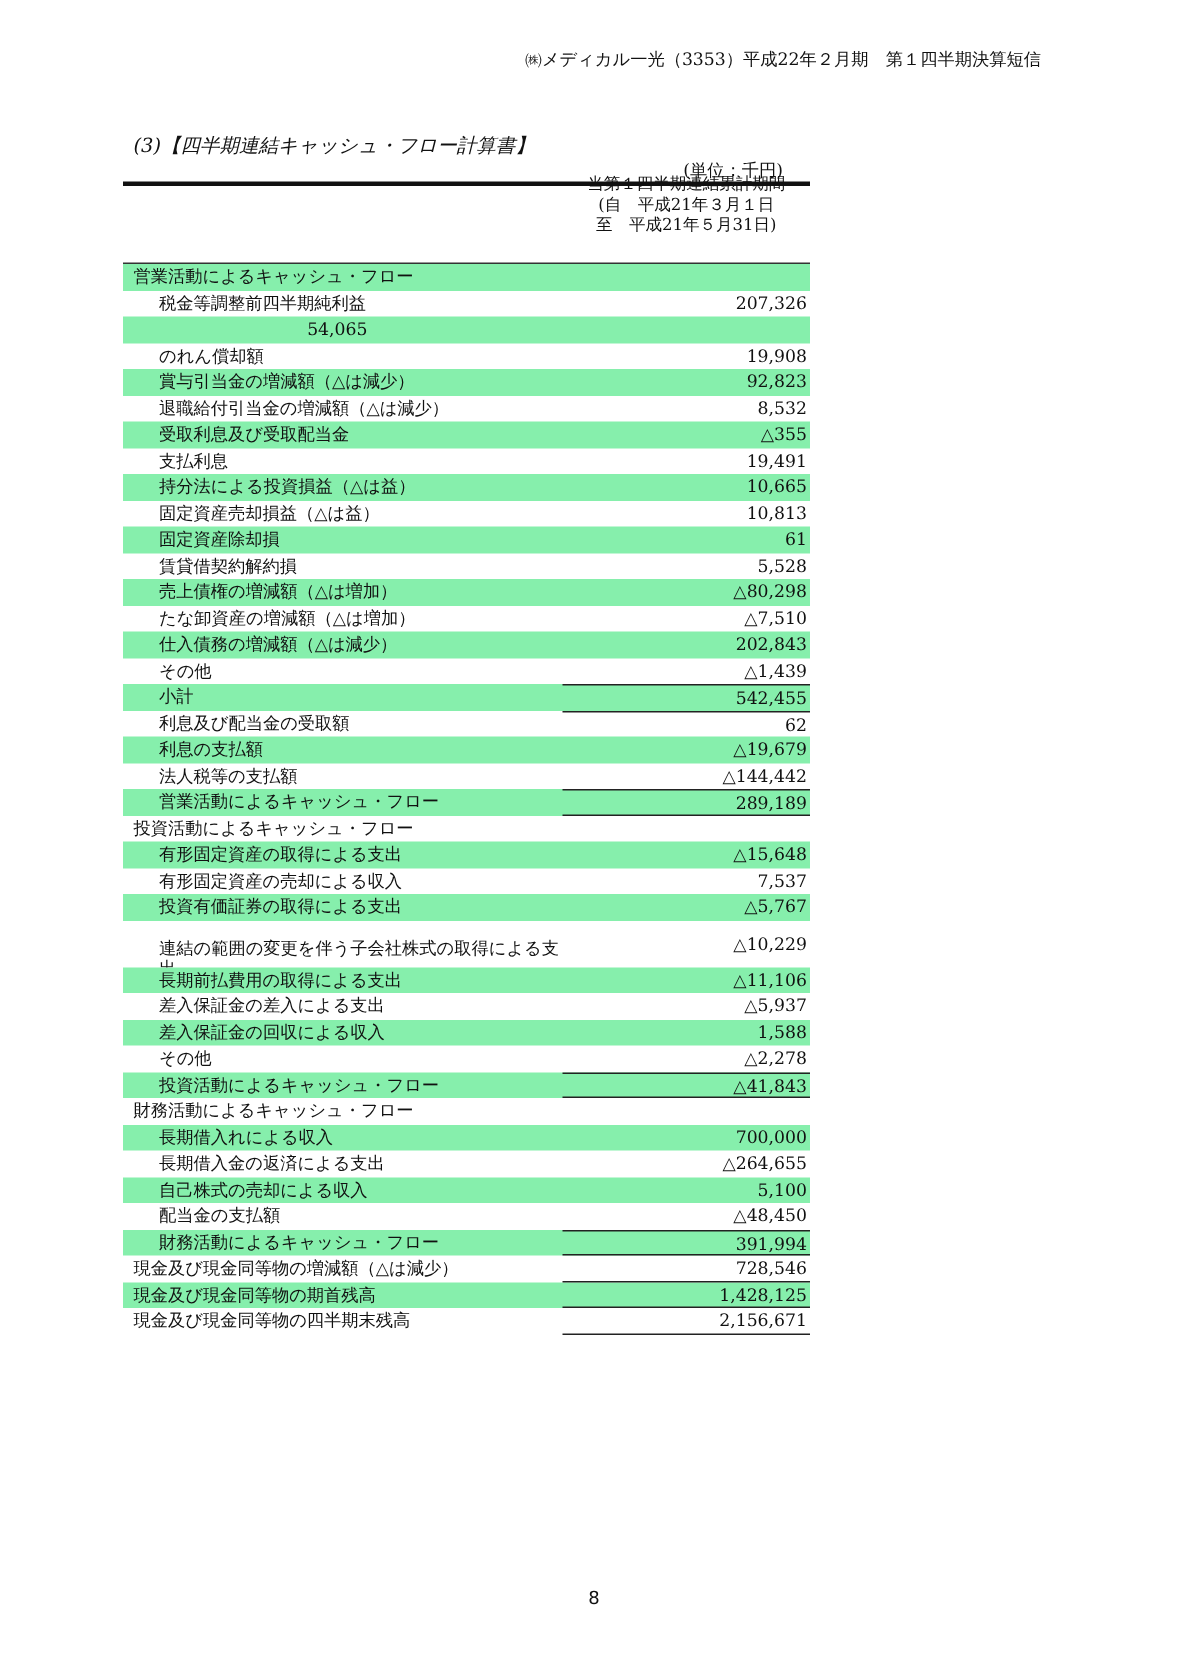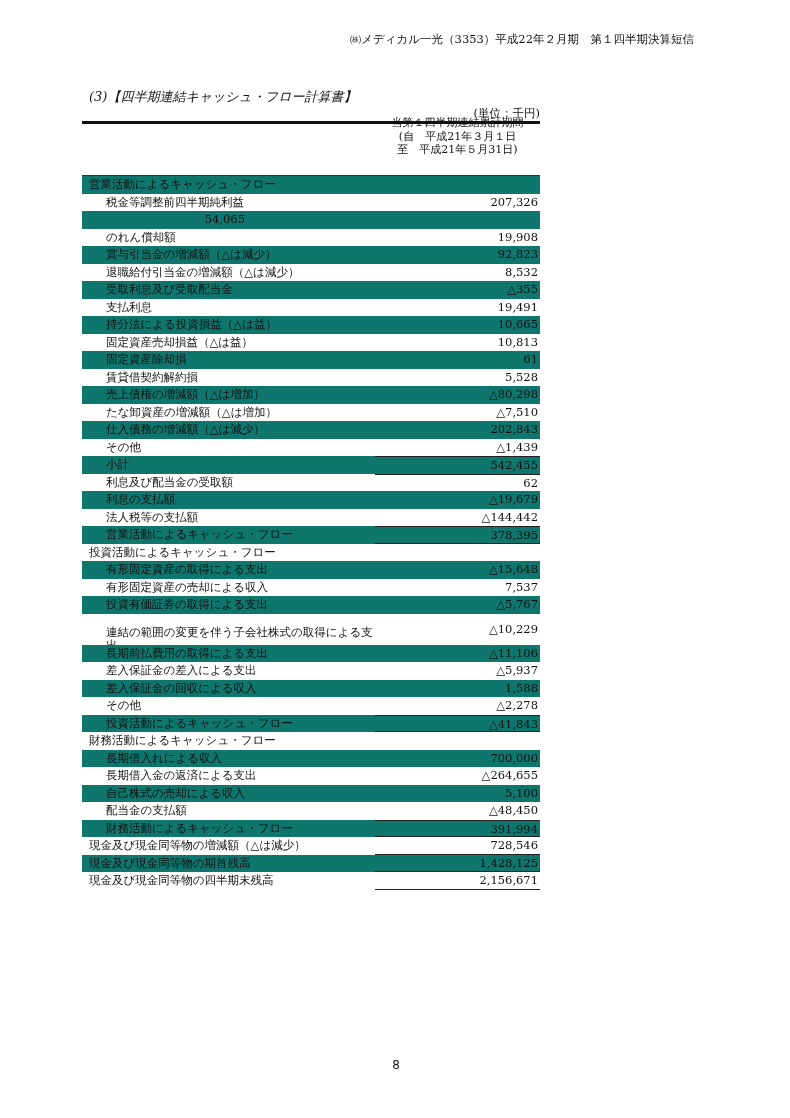--- a/index.html
+++ b/index.html
@@ -1,26 +1,26 @@
 <!DOCTYPE html>
 <html><head>
 <meta charset="utf-8">
 <style>
   html, body { margin: 0; padding: 0; background: #ffffff; }
   body { width: 790px; height: 1118px; position: relative; font-family: "DejaVu Serif", "Liberation Serif", serif; color: #111; font-size: 11.5px; }
   .page-header { position: absolute; top: 32px; right: 96px; font-size: 11.5px; white-space: nowrap; }
   .section-title { position: absolute; top: 88px; left: 89px; font-size: 13px; white-space: nowrap; font-style: italic; }
-  .unit { position: absolute; top: 106px; left: 470px; width: 70px; text-align: right; font-size: 11.5px; }
+  .unit { position: absolute; top: 106px; left: 452px; width: 70px; text-align: right; font-size: 11.5px; }
   .top-rule { position: absolute; top: 121px; left: 82px; width: 458px; height: 3px; background: #111; }
   .col-head { position: absolute; top: 116px; left: 375px; width: 165px; text-align: center; font-size: 11px; line-height: 13.5px; }
   .col-head div { white-space: nowrap; }
   .table { position: absolute; top: 175px; left: 82px; width: 458px; border-top: 1px solid #333; }
   .row { display: flex; height: 17.5px; line-height: 17.5px; }
   .row.tall { height: 31px; line-height: 13px; }
-  .row.blue { background: #0f766e; }
+  .row.blue { background: #86efac; }
   .label { flex: 0 0 293px; white-space: nowrap; overflow: hidden; padding-left: 7px; box-sizing: border-box; font-size: 11.5px; }
   .label.indent { padding-left: 24px; }
   .tall .label { white-space: normal; padding-top: 12px; }
   .value { flex: 0 0 165px; text-align: right; box-sizing: border-box; padding-right: 2px; font-size: 11.5px; }
   .tall .value { line-height: 31px; }
   .value.bt { border-top: 1px solid #222; }
   .value.bb { border-bottom: 1px solid #222; }
   .page-number { position: absolute; top: 1058px; left: 388px; width: 16px; text-align: center; font-size: 12px; font-family: "DejaVu Sans", sans-serif; }
 </style>
 </head>
@@ -113,21 +113,21 @@
   <div class="row blue">
       <span class="label indent">利息の支払額</span>
       <span class="value">△19,679</span>
     </div>
   <div class="row">
       <span class="label indent">法人税等の支払額</span>
       <span class="value">△144,442</span>
     </div>
   <div class="row blue">
       <span class="label indent">営業活動によるキャッシュ・フロー</span>
-      <span class="value bt bb">378,395</span>
+      <span class="value bt bb">289,189</span>
     </div>
   <div class="row">
       <span class="label">投資活動によるキャッシュ・フロー</span>
       <span class="value"></span>
     </div>
   <div class="row blue">
       <span class="label indent">有形固定資産の取得による支出</span>
       <span class="value">△15,648</span>
     </div>
   <div class="row">

